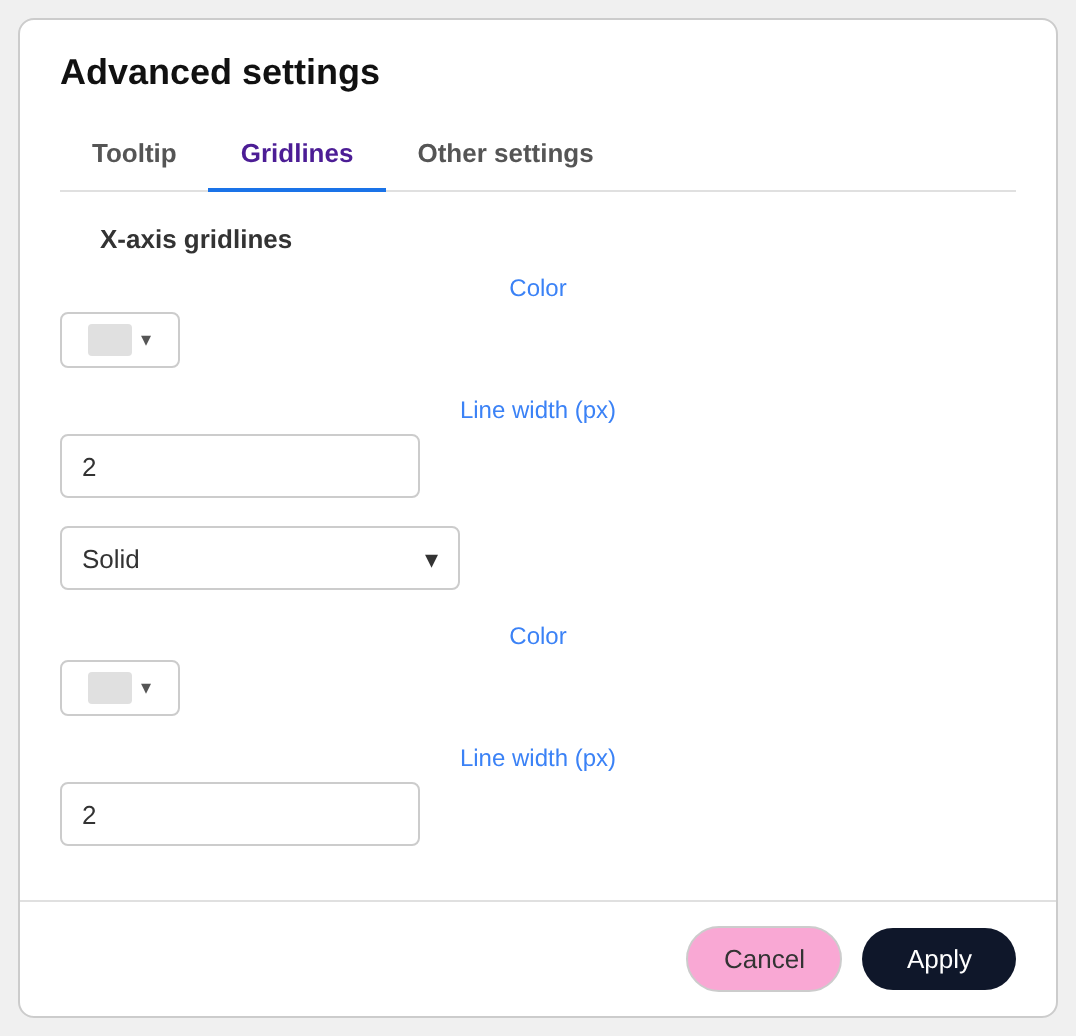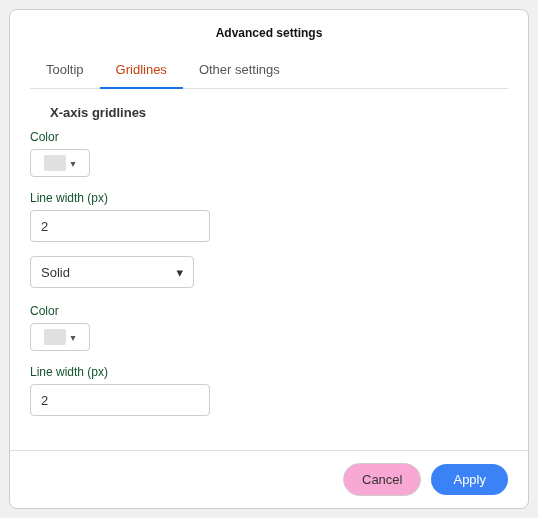--- a/index.html
+++ b/index.html
@@ -27,44 +27,44 @@
       display: flex;
       flex-direction: column;
       overflow: hidden;
     }
 
     .dialog-header {
       padding: 16px 20px 0 20px;
     }
 
     .dialog-title {
-      font-size: 12px;
+      font-size: 18px;
       font-weight: 600;
       color: #111;
       margin-bottom: 12px;
-      text-align: center;
     }
 
     .tabs {
       display: flex;
       border-bottom: 1px solid #e0e0e0;
+      font-weight: bold;
     }
 
     .tab {
       padding: 10px 16px;
       font-size: 13px;
       color: #555;
       cursor: pointer;
       border-bottom: 2px solid transparent;
       margin-bottom: -1px;
       white-space: nowrap;
     }
 
     .tab.active {
-      color: #c2410c;
+      color: #4c1d95;
       border-bottom: 2px solid #1a73e8;
     }
 
     .dialog-body {
       flex: 1;
       overflow-y: auto;
       padding: 16px 20px;
     }
 
     .section-title {
@@ -74,22 +74,23 @@
       margin-bottom: 10px;
       margin-left: 20px;
     }
 
     .field-group {
       margin-bottom: 14px;
     }
 
     .field-label {
       font-size: 12px;
-      color: #14532d;
+      color: #3b82f6;
       margin-bottom: 5px;
+      text-align: center;
     }
 
     .color-dropdown {
       display: flex;
       align-items: center;
       justify-content: center;
       width: 60px;
       height: 28px;
       border: 1px solid #ccc;
       border-radius: 4px;
@@ -118,21 +119,21 @@
       padding: 0 10px;
       font-size: 13px;
       color: #333;
       outline: none;
     }
 
     .select-dropdown {
       display: flex;
       align-items: center;
       justify-content: space-between;
-      width: 164px;
+      width: 200px;
       height: 32px;
       border: 1px solid #ccc;
       border-radius: 4px;
       padding: 0 10px;
       font-size: 13px;
       color: #333;
       cursor: pointer;
       background: #fff;
     }
 
@@ -156,21 +157,21 @@
       background: #f9a8d4;
       font-size: 13px;
       color: #333;
       cursor: pointer;
     }
 
     .btn-apply {
       padding: 8px 22px;
       border: none;
       border-radius: 20px;
-      background: #3b82f6;
+      background: #0f172a;
       font-size: 13px;
       color: #fff;
       cursor: pointer;
       font-weight: 500;
     }
   </style>
 </head>
 <body>
 
 <div class="dialog">

